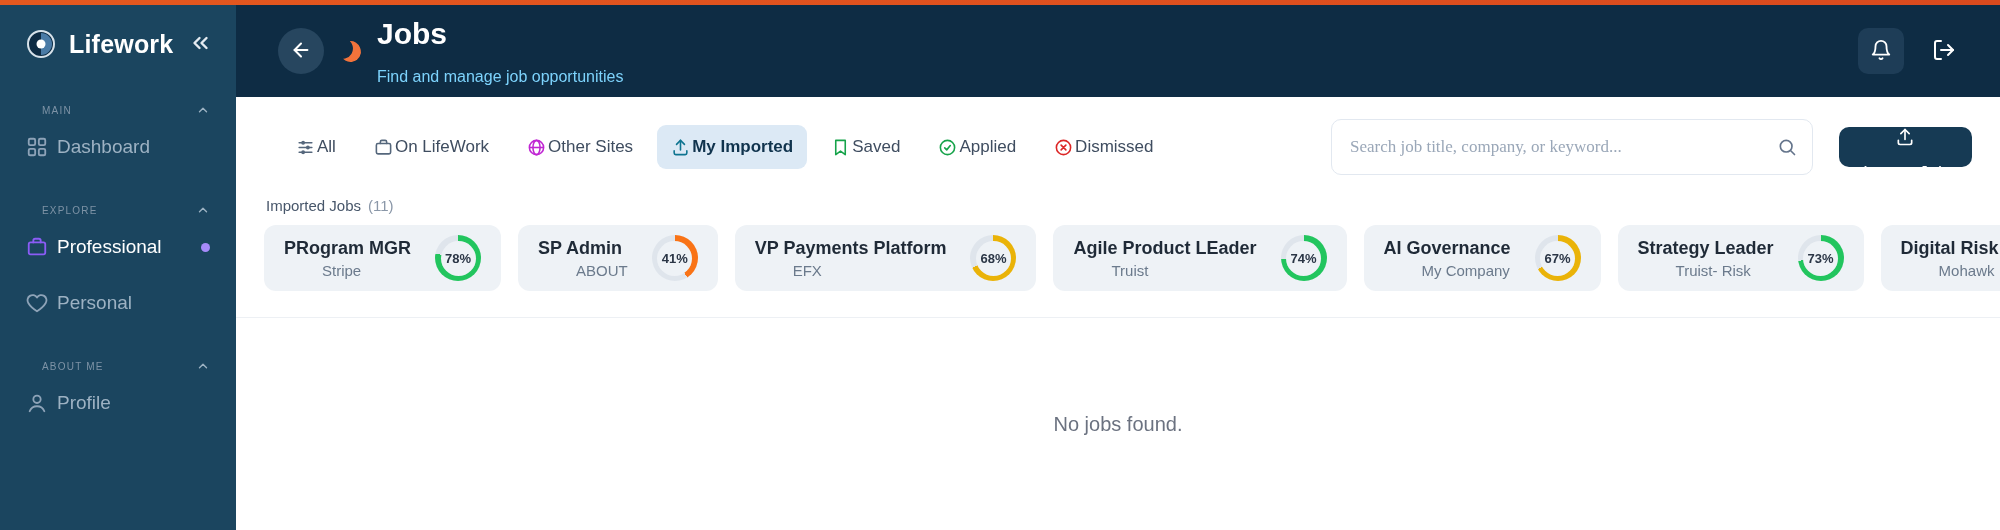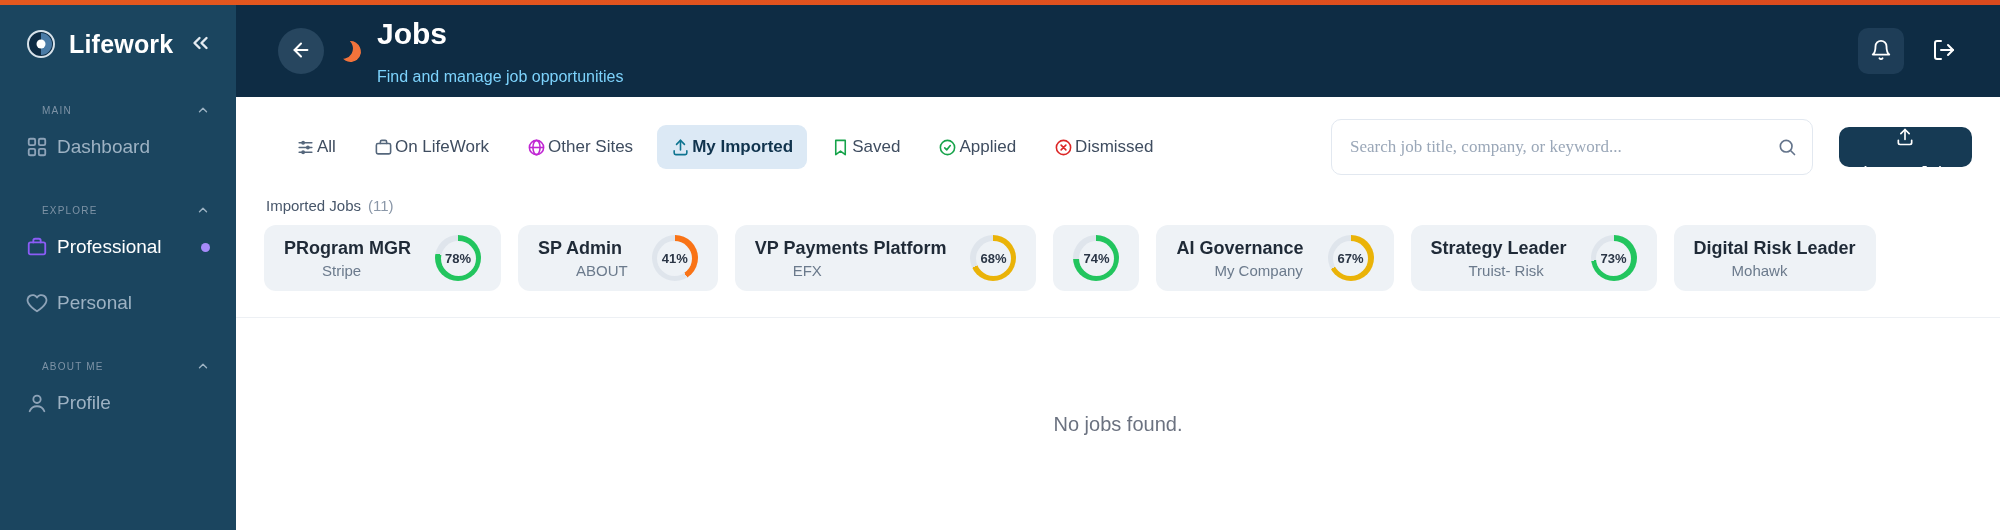--- a/index.html
+++ b/index.html
@@ -329,20 +329,24 @@
             <div class="card-company">EFX</div>
           </div>
           <div class="donut" style="background: conic-gradient(rgb(234, 179, 8) 244.8deg, rgb(223, 229, 236) 0deg);">
             <span class="donut-hole">
                 <span class="donut-label">68%</span>
               </span>
           </div>
         </div>
 
         <div class="card">
+          <div>
+            <div class="card-title">Agile Product LEader</div>
+            <div class="card-company">Truist</div>
+          </div>
           <div class="donut" style="background: conic-gradient(rgb(34, 197, 94) 266.4deg, rgb(223, 229, 236) 0deg);">
             <span class="donut-hole">
                 <span class="donut-label">74%</span>
               </span>
           </div>
         </div>
 
         <div class="card">
           <div>
             <div class="card-title">AI Governance</div>

